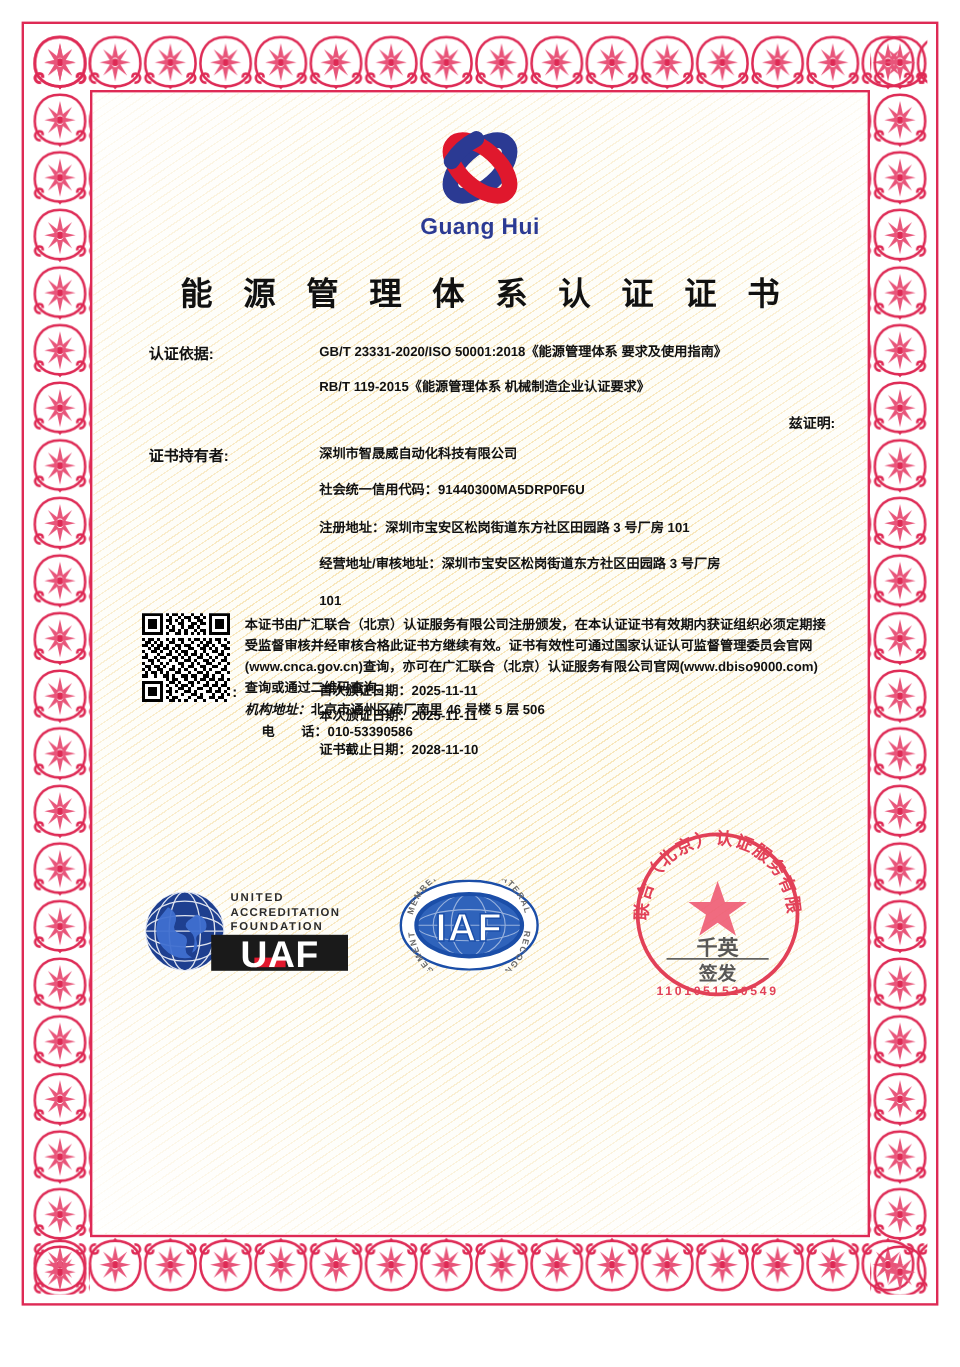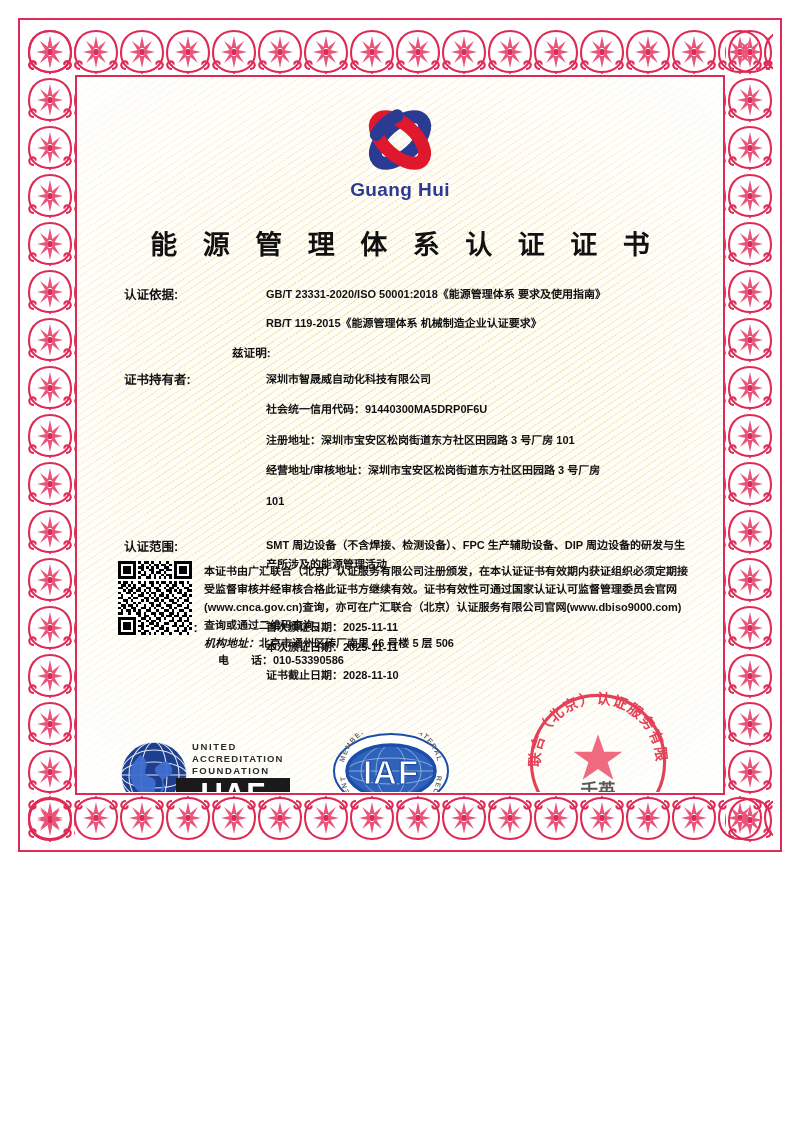--- a/index.html
+++ b/index.html
@@ -17,21 +17,21 @@
     position: relative;
     width: 800px;
     height: 1139px;
     background: #ffffff;
     padding: 18px;
   }
 
   .ornate-frame {
     position: relative;
     width: 764px;
-    height: 834px;
+    height: 1070px;
     background: #ffffff;
     border: 2.5px solid #de2a55;
     padding: 7px;
   }
 
   
   .orn-band {
     position: absolute;
     background-repeat: repeat;
   }
@@ -139,20 +139,21 @@
     line-height: 1.95;
   }
   .row-value .sub { display: block; }
   .row.basis .row-value .sub + .sub { margin-top: 8px; }
 
   .attest {
     font-weight: 700;
     font-size: 11.6px;
     color: #111111;
     margin: 9px 0 9px 128px;
+    text-align: right;
   }
 
   .holder-block .sub { margin-bottom: 9px; }
   .holder-block .sub:last-child { margin-bottom: 12px; }
 
   .scope-value { line-height: 1.75; }
 
   .validity { margin-top: 42px; }
   .validity .row-value .sub { line-height: 1.9; }
   .validity .row-value .sub.last { margin-top: 7px; }
@@ -293,24 +294,20 @@
             <div class="row-label">证书持有者:</div>
             <div class="row-value holder-block">
               <span class="sub">深圳市智晟威自动化科技有限公司</span>
               <span class="sub">社会统一信用代码：91440300MA5DRP0F6U</span>
               <span class="sub">注册地址：深圳市宝安区松岗街道东方社区田园路 3 号厂房 101</span>
               <span class="sub">经营地址/审核地址：深圳市宝安区松岗街道东方社区田园路 3 号厂房</span>
               <span class="sub">101</span>
             </div>
           </div>
 
-          <div class="row" style="margin-top:12px">
-            <div class="row-label">认证范围:</div>
-            <div class="row-value scope-value">SMT 周边设备（不含焊接、检测设备）、FPC 生产辅助设备、DIP 周边设备的研发与生产所涉及的能源管理活动</div>
-          </div>
 
           <div class="row validity">
             <div class="row-label spaced">有 效 期:</div>
             <div class="row-value">
               <span class="sub">首次颁证日期：2025-11-11</span>
               <span class="sub">本次颁证日期：2025-11-11</span>
               <span class="sub last">证书截止日期：2028-11-10</span>
             </div>
           </div>
 

